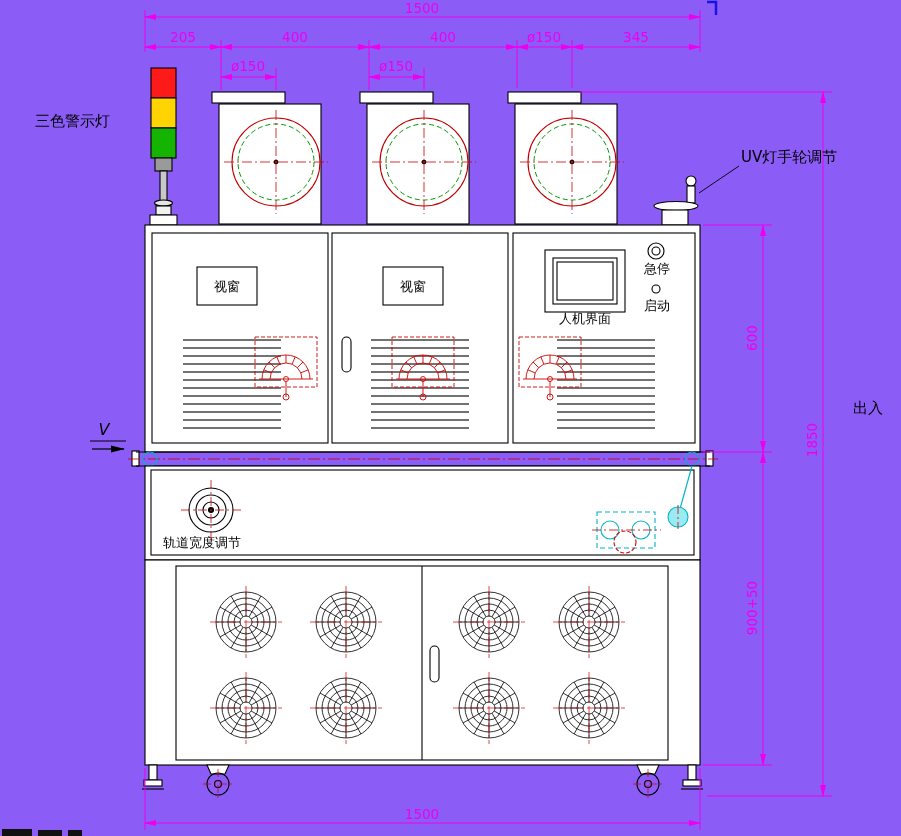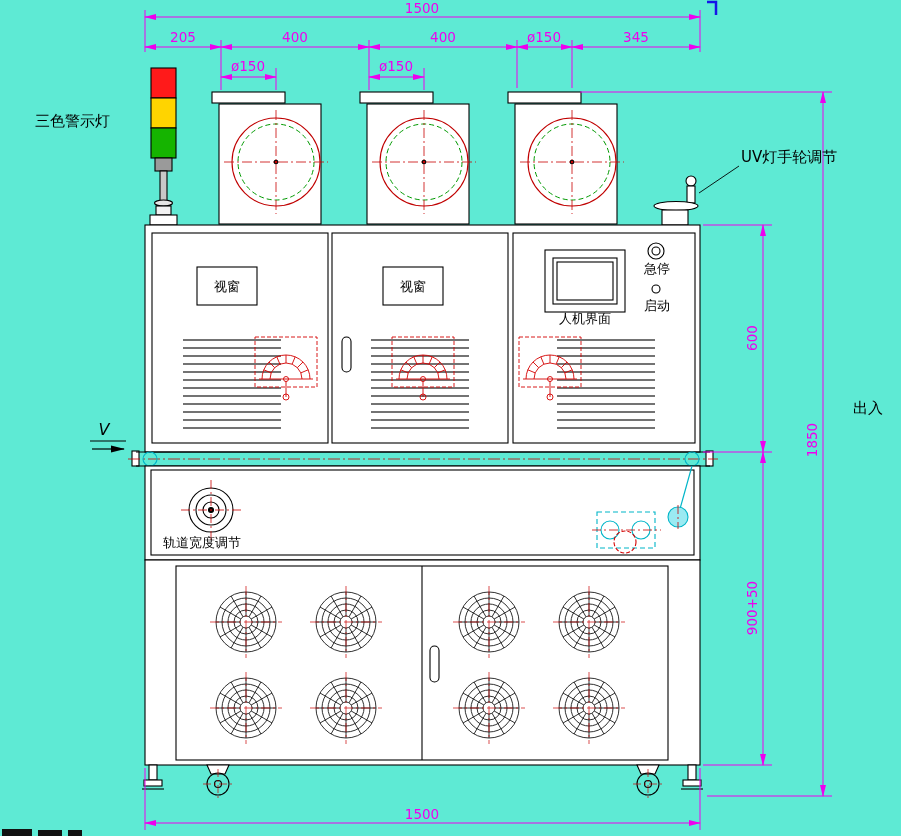--- a/index.html
+++ b/index.html
@@ -1,16 +1,16 @@
 <!DOCTYPE html>
 <html><head>
 <meta charset="utf-8">
 <style>
   html,body{margin:0;padding:0;background:#ffffff;}
-  .page{position:relative;width:901px;height:836px;background:#5eead4;overflow:hidden;}
+  .page{position:relative;width:901px;height:836px;background:#8b5cf6;overflow:hidden;}
   svg{display:block;}
   text{font-family:"DejaVu Sans", sans-serif;}
   .dim{fill:#EE00EE;font-size:13.5px;}
   .lbl{fill:#000000;font-size:15px;}
   .lbl-s{fill:#000000;font-size:13px;}
   .lbl-v{fill:#000000;font-size:16px;font-style:italic;}
 </style>
 </head>
 <body>
 

